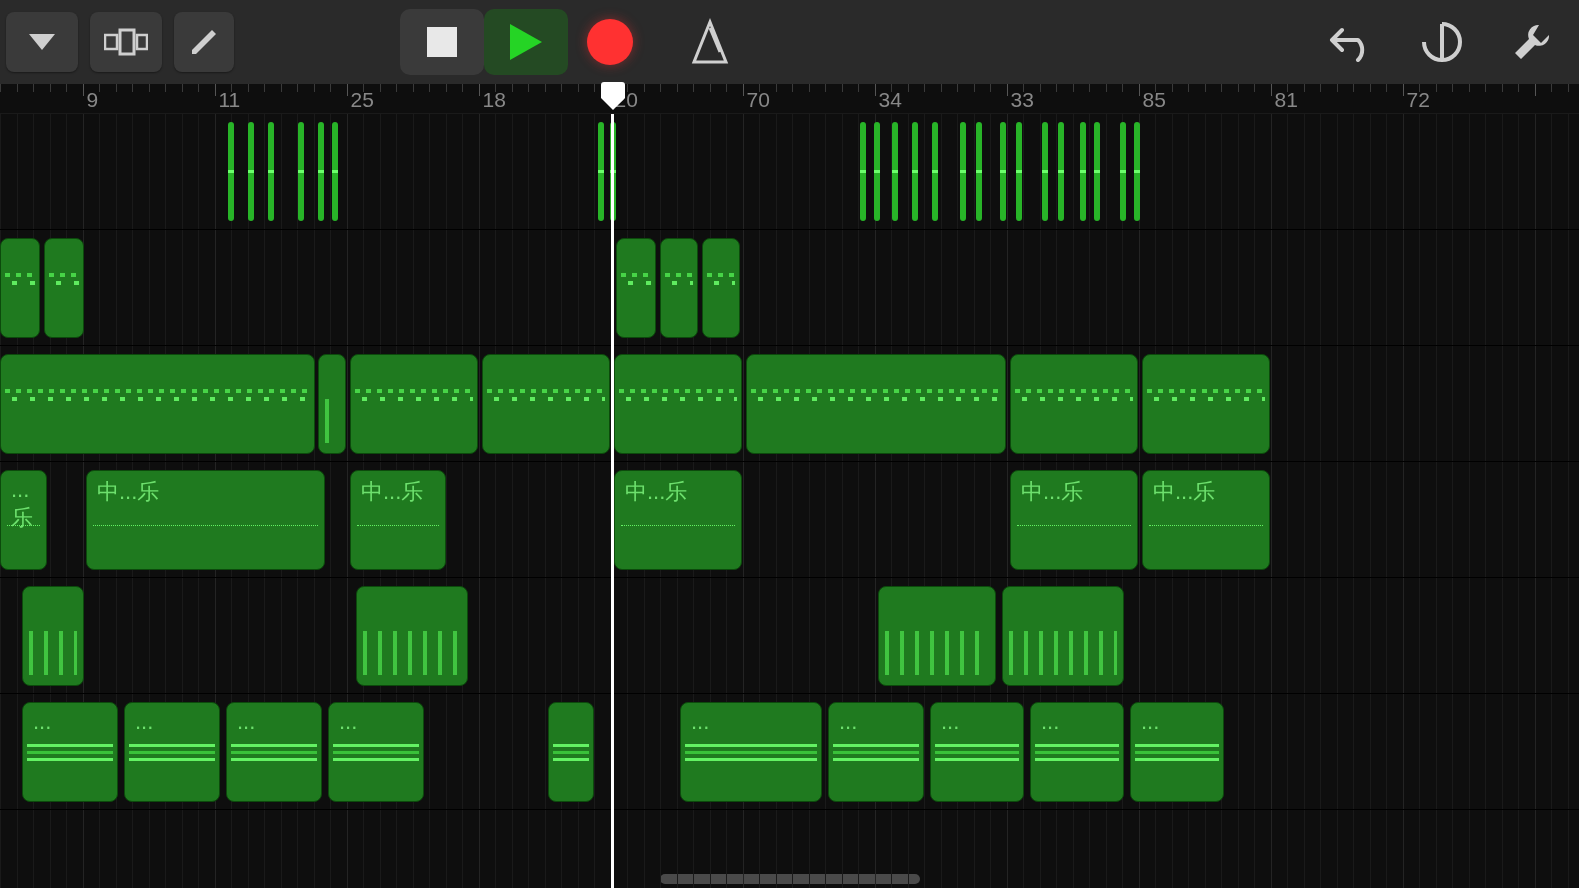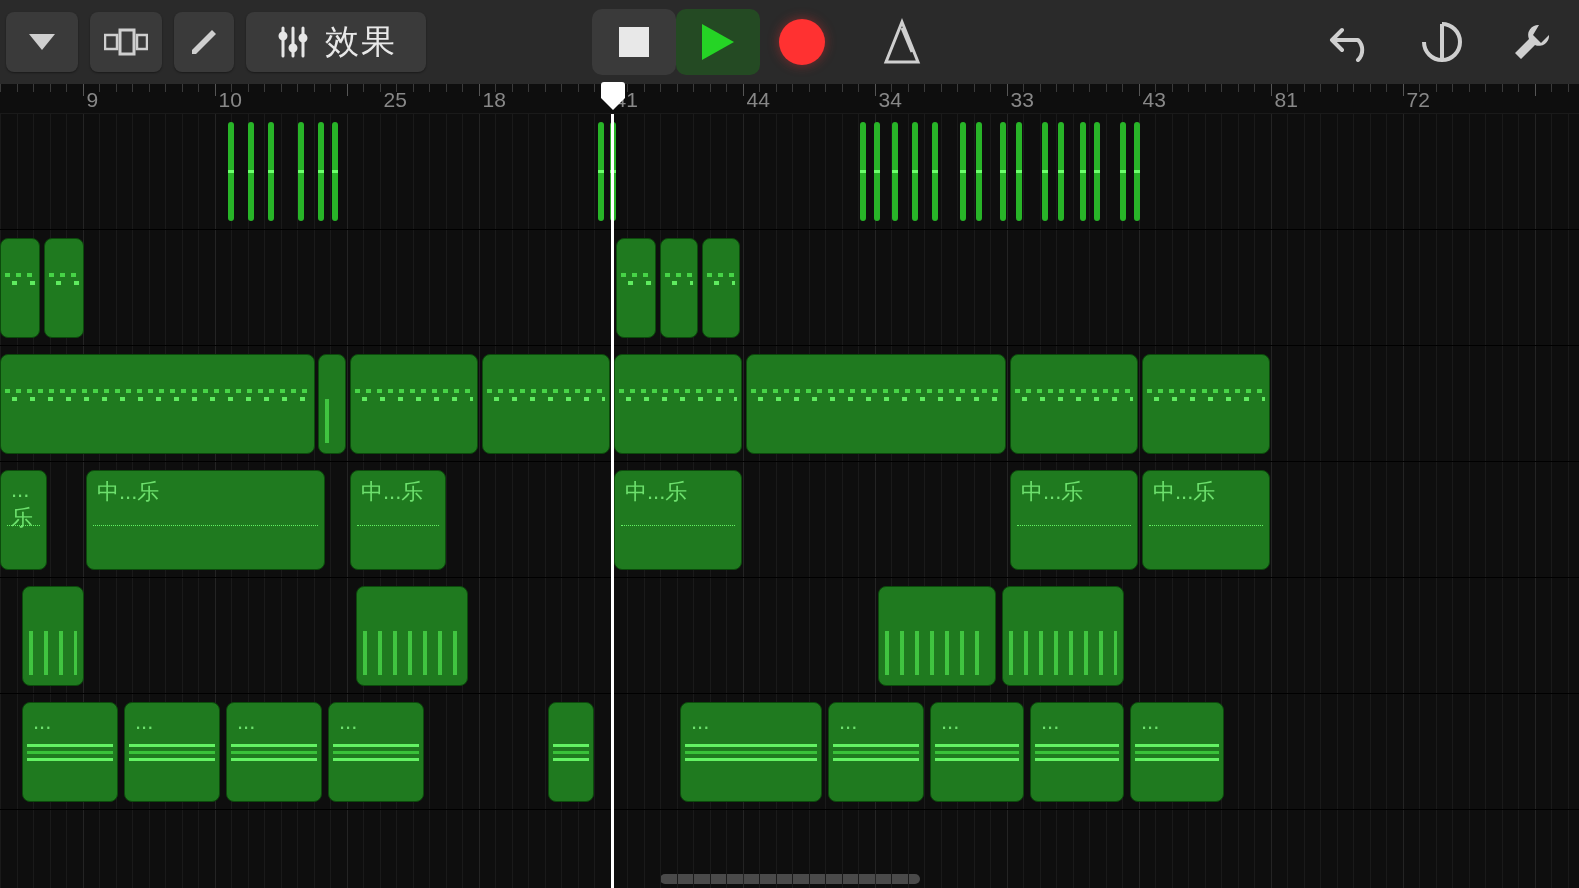--- a/index.html
+++ b/index.html
@@ -73,35 +73,20 @@
     <svg width="44" height="32" viewBox="0 0 44 32">
       <rect x="1" y="9" width="12" height="14" fill="none" stroke="#cfcfcf" stroke-width="2.5"></rect>
       <rect x="16" y="4" width="14" height="24" fill="none" stroke="#cfcfcf" stroke-width="3"></rect>
       <rect x="33" y="9" width="10" height="14" fill="none" stroke="#cfcfcf" stroke-width="2.5"></rect>
     </svg>
   </div>
   <div class="btn btn-pencil">
     <svg width="34" height="34" viewBox="0 0 34 34">
         <path d="M5 29 L9 29 L27 11 L23 7 L5 25 Z M25 5 L29 9 L27 11 L23 7 Z" fill="#cfcfcf"></path>
       </svg>
-  </div>
-  <div class="btn btn-mix">
-    <span>
-      <svg width="36" height="36" viewBox="0 0 36 36">
-        <g stroke="#e6e6e6" stroke-width="3" stroke-linecap="round">
-          <line x1="8" y1="4" x2="8" y2="32"></line>
-            <circle cx="8" cy="12" r="3" fill="#e6e6e6"></circle>
-          <line x1="18" y1="4" x2="18" y2="32"></line>
-            <circle cx="18" cy="24" r="3" fill="#e6e6e6"></circle>
-          <line x1="28" y1="4" x2="28" y2="32"></line>
-            <circle cx="28" cy="14" r="3" fill="#e6e6e6"></circle>
-        </g>
-      </svg>
-    </span>
-    <span>效果</span>
   </div>
 
   <div class="spacer-a"></div>
 
   <div class="transport">
     <div class="tbtn stop">
       <svg width="30" height="30">
           <rect width="30" height="30" fill="#e8e8e8"></rect>
         </svg>
     </div>
@@ -234,27 +219,27 @@
     <div class="tick minor" style="left: 1435.5px;"></div>
     <div class="tick minor" style="left: 1452px;"></div>
     <div class="tick minor" style="left: 1468.5px;"></div>
     <div class="tick minor" style="left: 1485px;"></div>
     <div class="tick minor" style="left: 1501.5px;"></div>
     <div class="tick minor" style="left: 1518px;"></div>
     <div class="tick" style="left: 1534.5px;"></div>
     <div class="tick minor" style="left: 1551px;"></div>
     <div class="tick minor" style="left: 1567.5px;"></div>
     <div class="tick-label" style="left: 86.5px;">9</div>
-    <div class="tick-label" style="left: 218.5px;">10</div>
-    <div class="tick-label" style="left: 350.5px; margin-left: 33px;">25</div>
+    <div class="tick-label" style="left: 218.5px;">11</div>
+    <div class="tick-label" style="left: 350.5px;">25</div>
     <div class="tick-label" style="left: 482.5px;">18</div>
-    <div class="tick-label" style="left: 614.5px;">41</div>
-    <div class="tick-label" style="left: 746.5px;">44</div>
+    <div class="tick-label" style="left: 614.5px;">20</div>
+    <div class="tick-label" style="left: 746.5px;">70</div>
     <div class="tick-label" style="left: 878.5px;">34</div>
-    <div class="tick-label" style="left: 1142.5px;">43</div>
+    <div class="tick-label" style="left: 1142.5px;">85</div>
     <div class="tick-label" style="left: 1274.5px;">81</div>
     <div class="tick-label" style="left: 1406.5px;">72</div>
     <div class="tick-label" style="left: 1010.5px;">33</div>
     <div class="playhead-handle" style="left: 598.5px; top: -2px;">
       <div class="box"></div>
       <div class="tri"></div>
     </div>
   </div>
 
 <div class="timeline" id="timeline">

